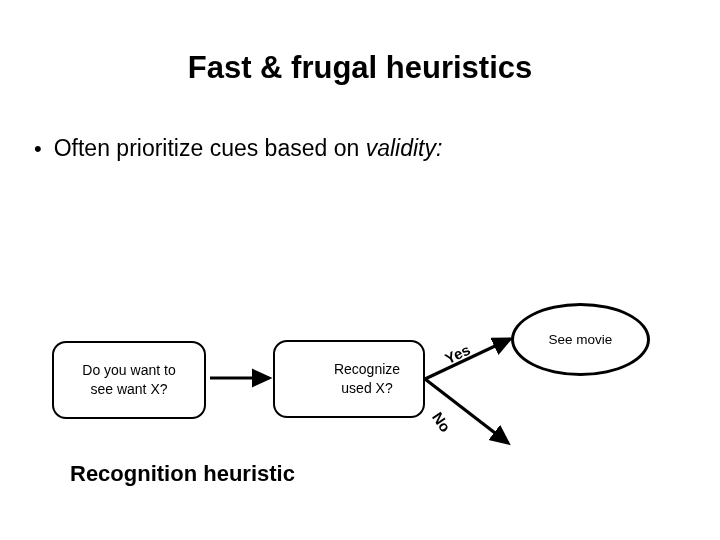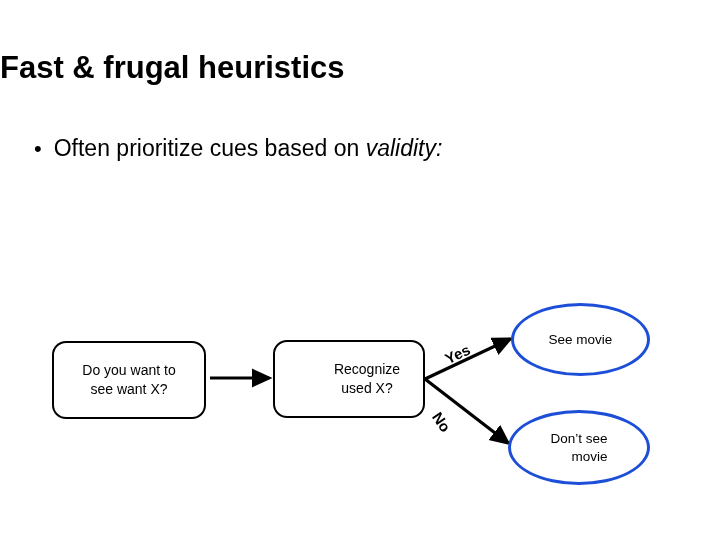--- a/index.html
+++ b/index.html
@@ -20,21 +20,21 @@
     height: 540px;
     background: #ffffff;
   }
 
   
   .slide-title {
     position: absolute;
     left: 0;
     top: 50px;
     width: 720px;
-    text-align: left;
+    text-align: center;
     font-size: 31px;
     font-weight: bold;
     letter-spacing: 0px;
     line-height: 36px;
     white-space: nowrap;
   }
 
   
   .bullet-row {
     position: absolute;
@@ -122,27 +122,27 @@
     left: 273px;
     top: 340px;
     width: 152px;
     height: 78px;
     padding-left: 36px;
   }
 
   .node-ellipse {
     position: absolute;
     box-sizing: border-box;
-    border: 3px solid #1d4ed8;
+    border: 3px solid #000000;
     border-radius: 50%;
     background: #ffffff;
     display: flex;
     align-items: center;
     justify-content: center;
-    text-align: right;
+    text-align: left;
     font-size: 13.5px;
     line-height: 18px;
   }
   #ellipse-see {
     left: 511px;
     top: 303px;
     width: 139px;
     height: 73px;
   }
   #ellipse-dontsee {
@@ -215,24 +215,22 @@
     </div>
 
     <div class="node-box" id="box-recognize">
       <span><span>Recognize</span><br><span>used X?</span></span>
     </div>
 
     <div class="node-ellipse" id="ellipse-see">
       <span>See movie</span>
     </div>
 
-    <div class="node-ellipse" id="ellipse-dontsee">
-      <span><span>Don’t see</span><br><span>movie</span></span>
-    </div>
 
     <div class="edge-label" id="label-yes">Yes</div>
 
     <div class="edge-label" id="label-no">No</div>
 
   </div>
 
+  <div class="caption">Recognition heuristic</div>
 
 </div>
 
 </body></html>

